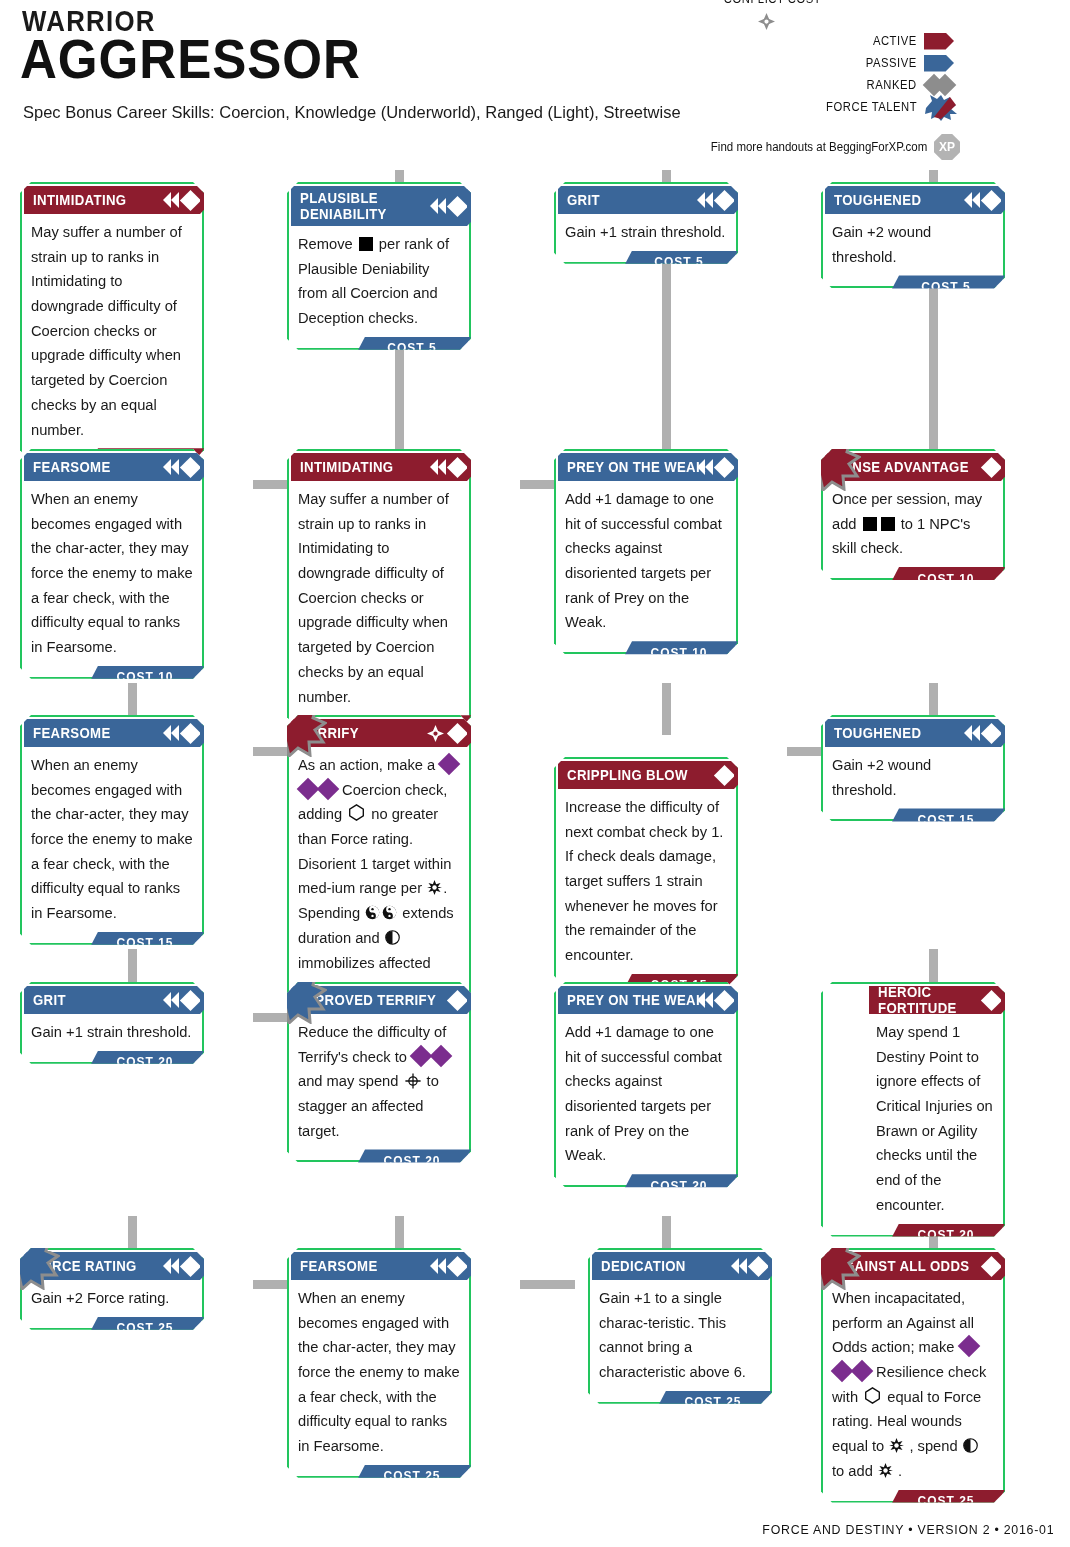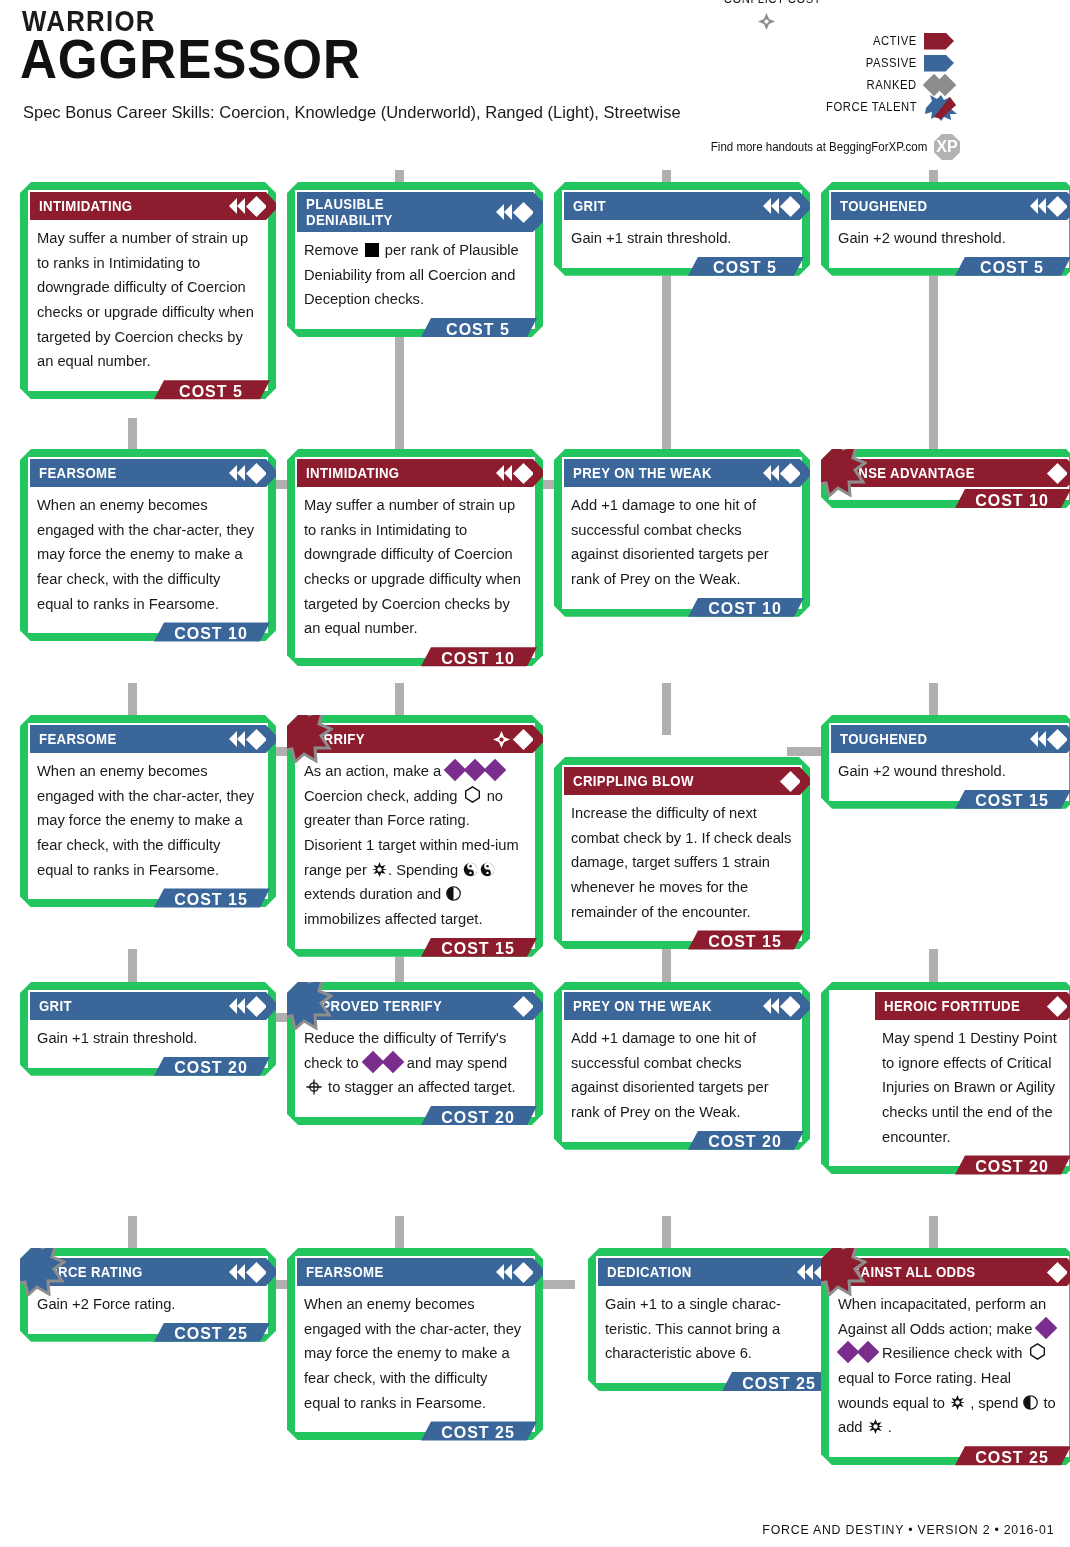--- a/index.html
+++ b/index.html
@@ -68,36 +68,36 @@
   .sw-ranked .d2 { left: 13px; }
   .sw-force { position: relative; width: 34px; height: 24px; }
 
   .handouts {
     position: absolute; right: 14px; top: 134px;
     display: flex; align-items: center; gap: 7px;
   }
   .handouts-text { font-size: 12.5px; color: #111; transform: scaleX(0.92); transform-origin: right center; }
   .xp-badge {
     width: 26px; height: 26px; background: #b3b3b3; color: #fff;
-    font-size: 16px; font-weight: bold; display: flex;
+    font-size: 12px; font-weight: bold; display: flex;
     align-items: center; justify-content: center;
     clip-path: polygon(30% 0, 70% 0, 100% 30%, 100% 70%, 70% 100%, 30% 100%, 0 70%, 0 30%);
   }
 
   
   #tree { position: absolute; left: 0; top: 170px; width: 1070px; height: 1330px; }
 
   .conn { position: absolute; background: #b0b0b0; z-index: 1; }
   .conn-v { width: 9px; }
   .conn-h { height: 9px; }
 
   .card {
-    position: absolute; width: 256px; z-index: 3;
+    position: absolute; width: 184px; z-index: 3;
     background: #ffffff;
-    border: 8px solid #22c55e;
+    border: 2px solid #22c55e;
     clip-path: polygon(11px 0, calc(100% - 11px) 0, 100% 11px, 100% calc(100% - 11px), calc(100% - 11px) 100%, 11px 100%, 0 calc(100% - 11px), 0 11px);
   }
   .card-head {
     position: relative; height: 28px;
     display: flex; align-items: center;
     padding-left: 9px;
     margin: 2px 2px 0 2px;
   }
   .card-head.active { background: #8d1c2e; }
   .card-head.passive { background: #3a6699; }
@@ -147,21 +147,21 @@
     padding: 6px 9px 4px 9px;
     font-size: 14.7px; line-height: 1.68;
     color: #1a1a1a;
   }
   .card-body .sym { display: inline-block; vertical-align: -2px; }
 
   .cost-tag {
     position: absolute; right: -2px; bottom: -12px;
     height: 23px; min-width: 118px;
     display: flex; align-items: center; justify-content: center;
-    color: #fff; font-size: 16px; font-weight: bold; letter-spacing: 1px;
+    color: #fff; font-size: 12px; font-weight: bold; letter-spacing: 1px;
     padding: 0 20px;
     clip-path: polygon(12px 0, 100% 0, calc(100% - 12px) 100%, 0 100%);
     z-index: 4;
   }
   .cost-tag.active { background: #8d1c2e; }
   .cost-tag.passive { background: #3a6699; }
   .card.has-cost { padding-bottom: 13px; }
 
   .starburst { position: absolute; left: -22px; top: -20px; width: 60px; height: 60px; z-index: 2; }
 
@@ -369,20 +369,21 @@
         <div class="card has-cost" style="left: 821px; top: 279px;">
           <svg class="starburst" viewBox="0 0 60 60">
             <polygon points="4,30 14,20 9,6 23,12 30,0 36,12 50,7 46,21 58,26 48,33 56,45 42,45 43,58 31,51 22,59 19,46 6,48 11,36" fill="#8d1c2e" stroke="#8d8d8d" stroke-width="3"></polygon>
           </svg>
           <div class="card-head active">
             <span class="card-title">SENSE ADVANTAGE</span>
             <span class="head-icons">
               <span class="ico-diamond"></span>
             </span>
           </div>
+          <div class="card-body">Once per session, may add <span class="sym die-setback"></span><span class="sym die-setback"></span> to 1 NPC's skill check.</div>
           <div class="cost-tag active">COST 10</div>
         </div>
         <div class="card has-cost" style="left: 20px; top: 545px;">
           <div class="card-head passive">
             <span class="card-title">FEARSOME</span>
             <span class="head-icons">
               <span class="ico-chev"></span>
               <span class="ico-chev-inner"></span>
               <span class="ico-diamond"></span>
             </span>

